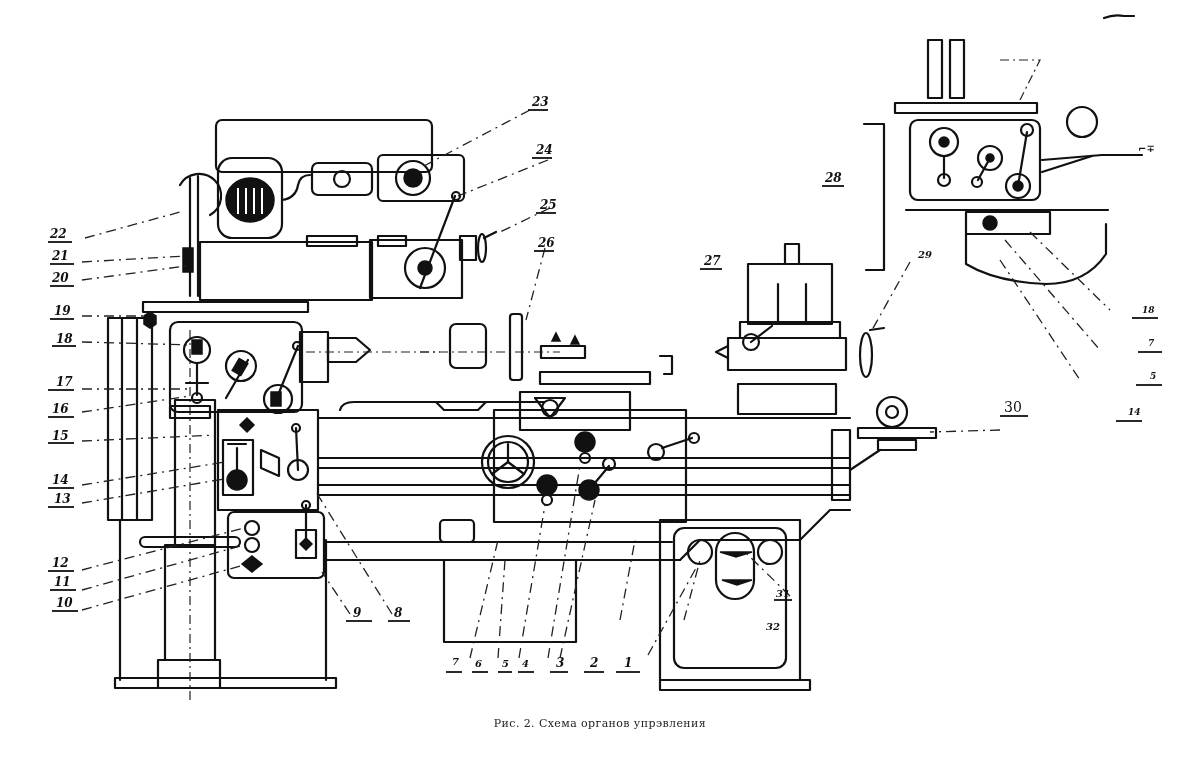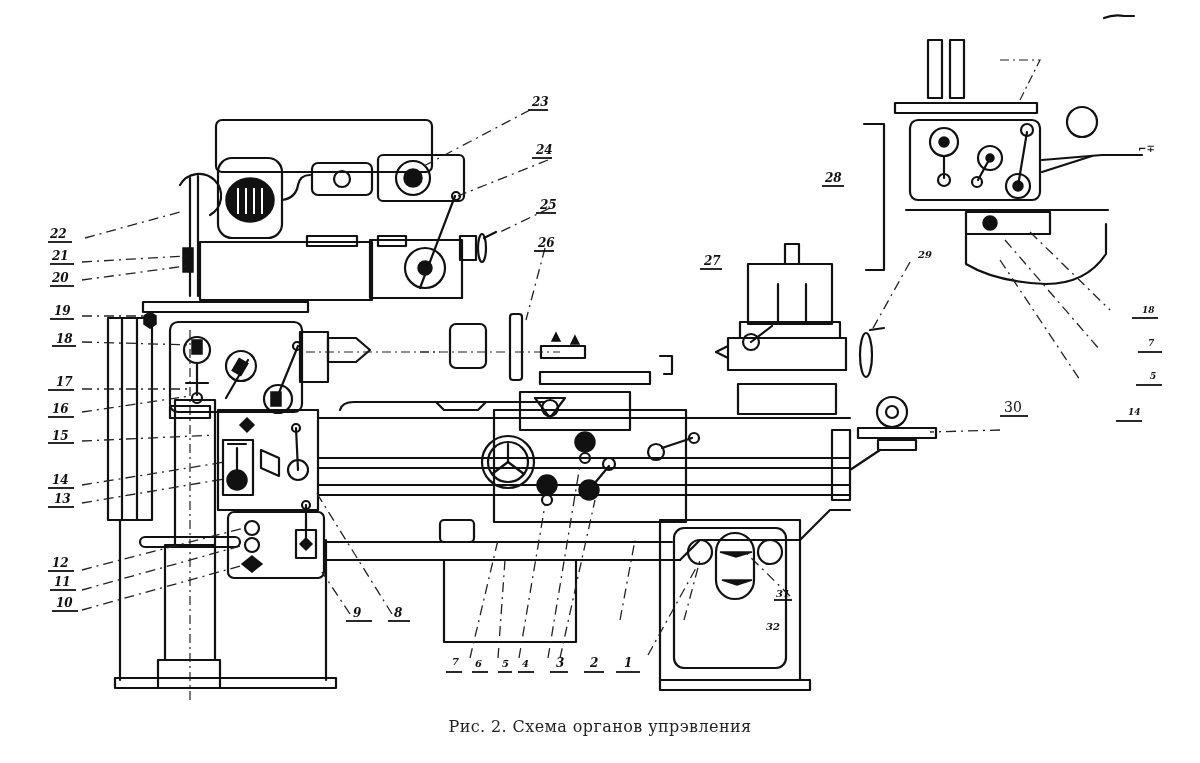--- a/index.html
+++ b/index.html
@@ -4,21 +4,21 @@
 <style>
   html, body { margin:0; padding:0; background:#ffffff; }
   body { width:1200px; height:763px; position:relative; overflow:hidden; font-family:"DejaVu Serif", serif; }
   #drawing { position:absolute; left:0; top:0; width:1200px; height:763px; }
   .ln { stroke:#111; stroke-width:2.2; fill:none; stroke-linecap:round; stroke-linejoin:round; }
   .dash { stroke:#222; stroke-width:1.2; fill:none; stroke-dasharray:9 4 2 4; }
   .lead { stroke:#222; stroke-width:1.3; fill:none; stroke-dasharray:10 5 2 5; }
   .blk { fill:#111; stroke:#111; stroke-width:1.5; }
   .lbl { font-family:"DejaVu Serif", serif; font-style:italic; font-weight:bold; font-size:12px; fill:#111; }
   .ul { stroke:#111; stroke-width:1.8; }
-  #caption { position:absolute; left:0; width:1200px; top:717px; text-align:center; font-family:"DejaVu Serif", serif; font-size:16px; color:#222; letter-spacing:0.4px; }
+  #caption { position:absolute; left:0; width:1200px; top:717px; text-align:center; font-family:"DejaVu Serif", serif; font-size:11px; color:#222; letter-spacing:0.4px; }
 </style>
 </head>
 <body>
 
 <svg id="drawing" viewBox="0 0 1200 763" xmlns="http://www.w3.org/2000/svg">
 
   <g>
     <rect class="ln" x="108" y="318" width="44" height="202"></rect>
     <line class="ln" x1="122" y1="318" x2="122" y2="520"></line>
     <line class="ln" x1="137" y1="318" x2="137" y2="520"></line>

